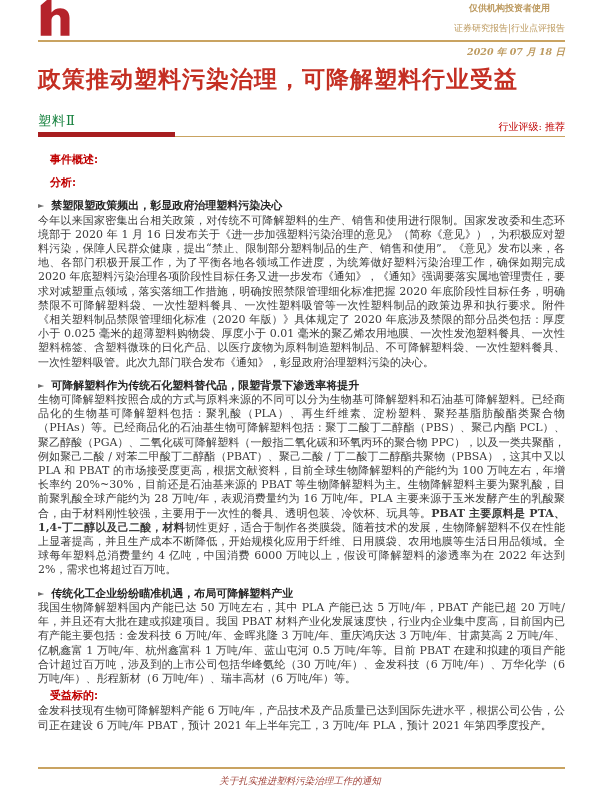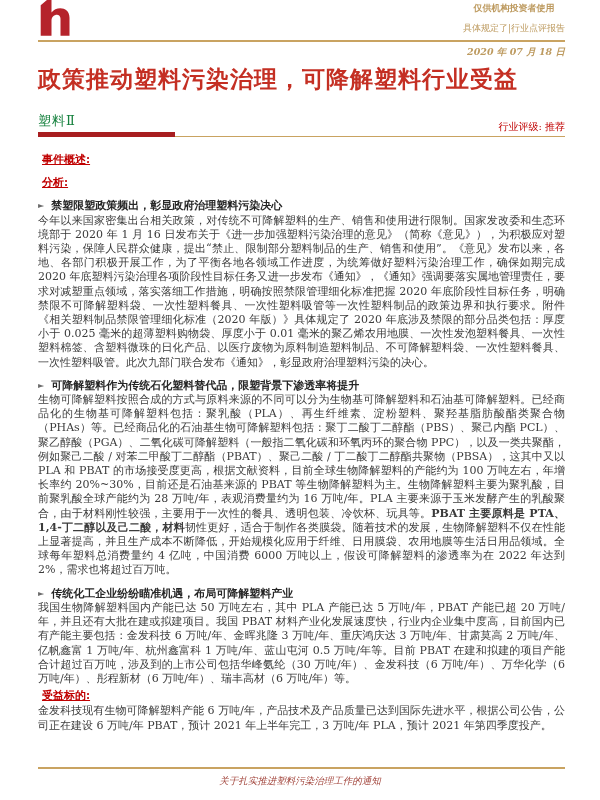--- a/index.html
+++ b/index.html
@@ -23,21 +23,21 @@
          color:#c42f23;letter-spacing:1px;}
   .industry{position:absolute;top:112px;left:38px;font-size:13px;color:#15803d;letter-spacing:1px;}
   .rating{position:absolute;top:120px;right:35px;font-size:10px;font-weight:normal;color:#c00000;}
   .sub-rule{position:absolute;top:131px;left:38px;right:35px;height:6px;}
   .sub-rule .gold{position:absolute;left:0;right:0;bottom:0;height:1.5px;background:#c9a361;}
   .sub-rule .red{position:absolute;left:0;bottom:0;width:137px;height:5px;background:#a81e20;}
 
   
   .body{position:absolute;top:150px;left:38px;right:35px;font-size:11px;line-height:14.2px;
         color:#3b3b3b;text-align:justify;}
-  .red-label{color:#c00000;font-weight:bold;margin:3px 0 1px 4px;text-decoration:underline;}
+  .red-label{color:#c00000;font-weight:bold;margin:3px 0 1px 12px;}
   .analysis-label{margin-top:9px;}
   .topic-h{font-weight:bold;color:#262626;margin-top:9px;}
   .topic-h .bullet{color:#6b6b6b;font-size:8px;margin-right:7px;position:relative;top:-1px;}
   .para{margin:0;}
   .b{font-weight:bold;}
 
   
   .foot-rule{position:absolute;left:38px;right:35px;bottom:31px;height:2px;background:#c9a361;}
   .foot-text{position:absolute;left:0;right:0;bottom:12px;text-align:center;font-size:9.5px;
              font-style:italic;color:#a2453c;}
@@ -46,21 +46,21 @@
 <body>
 
 <div id="page">
 
   <div class="hdr">
     <svg class="logo" viewBox="0 0 40 44">
       <path fill="#b5232b" d="M3 44 L3 10 L15 0 L15 18 C20 11 35 11 35 24 L35 44 L25 44 L25 25 C25 18 15 20 15 27 L15 44 Z"></path>
     </svg>
     <div class="hdr-right">
       <div class="hdr-notice">仅供机构投资者使用</div>
-      <div class="hdr-type">具体规定了|行业点评报告</div>
+      <div class="hdr-type">证券研究报告|行业点评报告</div>
     </div>
   </div>
   <div class="gold-rule"></div>
   <div class="date">2020 年 07 月 18 日</div>
 
   <div class="title">政策推动塑料污染治理，可降解塑料行业受益</div>
   <div class="industry">塑料Ⅱ</div>
   <div class="rating">行业评级: 推荐</div>
   <div class="sub-rule">
     <div class="gold"></div>

